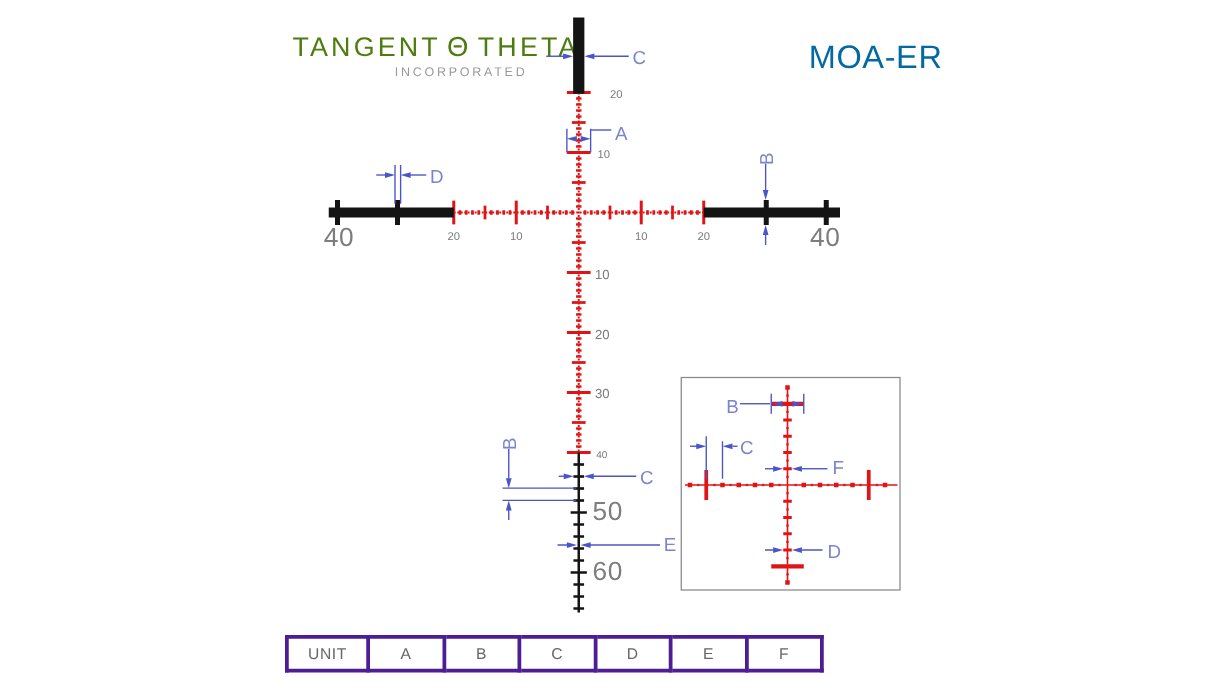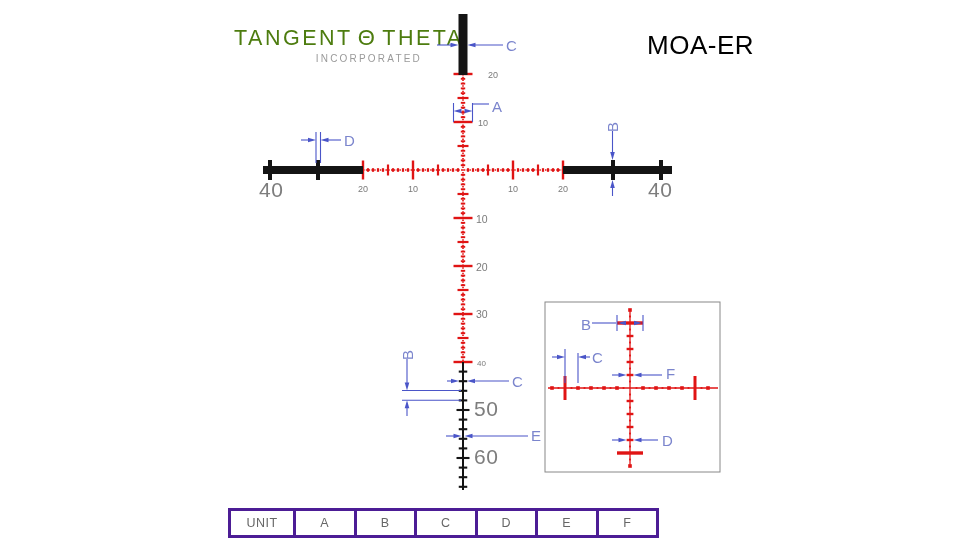--- a/index.html
+++ b/index.html
@@ -3,21 +3,21 @@
 <meta charset="utf-8">
 <style>
   html,body{margin:0;padding:0}
   body{width:978px;height:550px;position:relative;background:#fff;overflow:hidden;
        font-family:"Liberation Sans",sans-serif;}
   .abs{position:absolute}
   #logo{left:234px;top:25px;color:#4d7c0f;font-size:21.5px;letter-spacing:2.5px;white-space:nowrap}
   #logo .theta{margin:0 5px;font-size:22px}
   #logo-sub{left:234px;top:53px;width:188px;text-align:right;font-size:10px;
             letter-spacing:2.2px;color:#9a9a9a}
-  #title{left:647px;top:30px;font-size:26px;letter-spacing:.5px;color:#000000}
+  #title{left:647px;top:30px;font-size:26px;letter-spacing:.5px;color:#0369a1}
   #dim-table{left:228px;top:508px}
   #dim-table table{border-collapse:collapse;table-layout:fixed}
   #dim-table td{border:3px solid #4c1d95;width:49.5px;height:16px;text-align:center;
      vertical-align:middle;font-size:12.5px;color:#666;letter-spacing:.5px;padding:4px}
   #dim-table td.c0{width:54px}
   svg text{font-family:"Liberation Sans",sans-serif}
   .t-sm{font-size:9px;fill:var(--gray)}
   .t-md{font-size:10.5px;fill:var(--gray)}
   .t-xs{font-size:8px;fill:var(--gray)}
   .t-big{font-size:21px;fill:#7d7d7d;letter-spacing:.5px}

